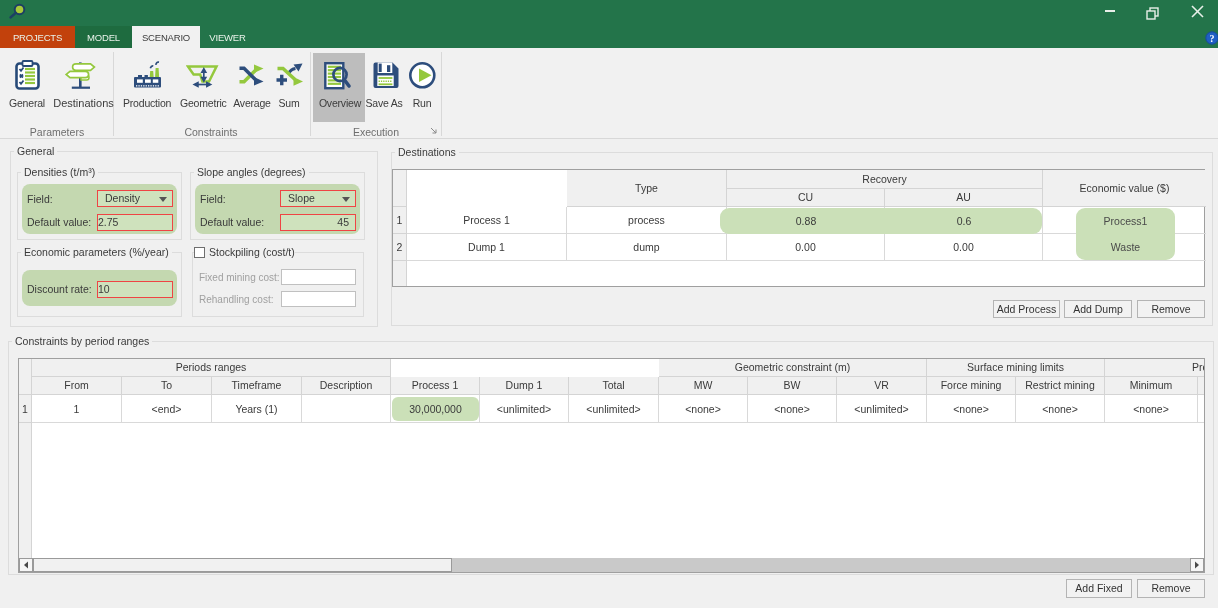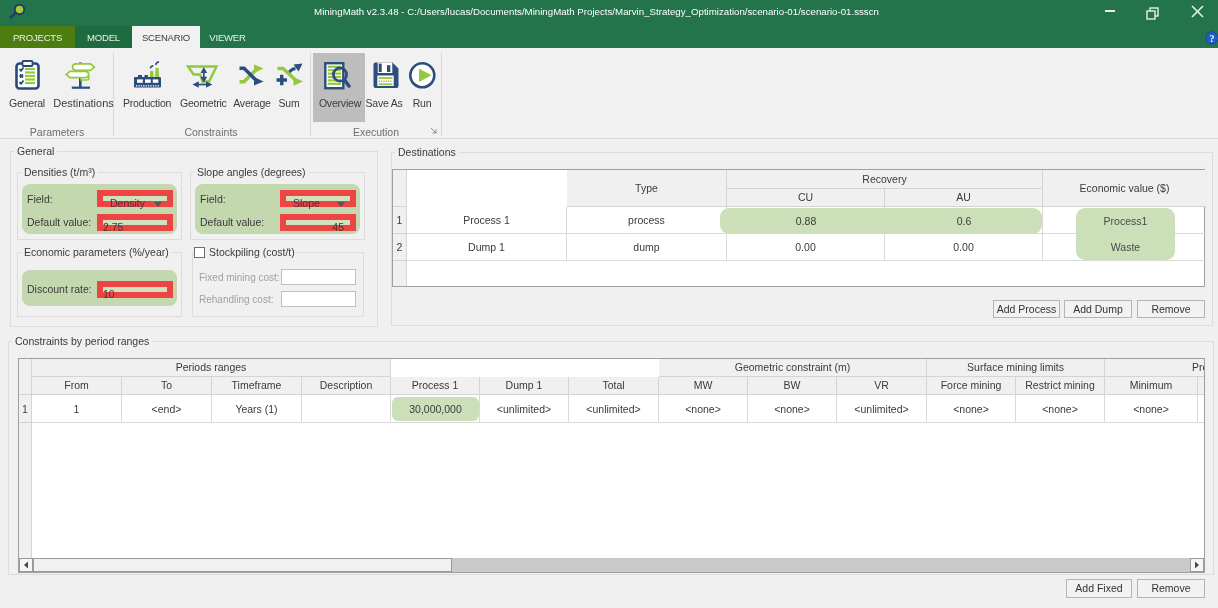--- a/index.html
+++ b/index.html
@@ -15,21 +15,21 @@
 
 #ribbon{position:absolute;left:0;top:48px;width:1218px;height:91px;background:#f1f1f1;border-bottom:1px solid #d8d8d8}
 .rsep{position:absolute;top:4px;width:1px;height:84px;background:#d8d8d8}
 .ricon{position:absolute;top:12px}
 .rlabel{position:absolute;top:49px;font-size:10.5px;letter-spacing:-0.2px;color:#3c3c3c;text-align:center;white-space:nowrap}
 .rgroup{position:absolute;top:78px;font-size:10.5px;color:#6e6e6e;text-align:center;white-space:nowrap}
 
 .gb{position:absolute;border:1px solid #dcdcdc}
 .gb>span{position:absolute;top:-7px;left:3px;background:#f0f0f0;padding:0 3px;font-size:10.5px;color:#3a3a3a;white-space:nowrap;line-height:13px}
 .sage{position:absolute;background:#c4d8b0;border-radius:8px}
-.sinput{position:absolute;background:#cfe2bd;border:6px solid #ef4444;font-size:10.5px;color:#3a3a3a}
+.sinput{position:absolute;background:#cfe2bd;border:1px solid #ef4444;font-size:10.5px;color:#3a3a3a}
 .flabel{position:absolute;font-size:10.5px;color:#3a3a3a;white-space:nowrap}
 .glabel{position:absolute;font-size:10.5px;color:#a0a0a0;white-space:nowrap}
 .winput{position:absolute;background:#fff;border:1px solid #c0c0c0}
 
 .btn{position:absolute;background:#f2f2f2;border:1px solid #b4b4b4;font-size:10.5px;color:#333;text-align:center}
 
 .tbl{position:absolute;background:#fff;border:1px solid #9f9f9f}
 .cell{position:absolute;font-size:10.5px;color:#3a3a3a;text-align:center;overflow:hidden;white-space:nowrap}
 .hcell{background:#f0f0f0;border-right:1px solid #d4d4d4;border-bottom:1px solid #d4d4d4}
 .dcell{border-right:1px solid #d9d9d9;border-bottom:1px solid #d9d9d9}
@@ -39,31 +39,30 @@
 .r1{top:36px;height:28px;line-height:28px}
 </style>
 </head>
 <body>
 <div id="app">
   <div id="titlebar">
     <svg class="abs" style="left:8px;top:3px" width="19" height="17" viewBox="0 0 19 17">
       <circle cx="11.5" cy="6.5" r="4.8" fill="#a9c93a" stroke="#1d3f63" stroke-width="2"></circle>
       <line x1="7.8" y1="9.8" x2="2.5" y2="14.5" stroke="#1d3f63" stroke-width="2.4" stroke-linecap="round"></line>
     </svg>
-    <div id="title-text">MiningMath v2.3.48 - C:/Users/lucas/Documents/MiningMath Projects/Marvin_Strategy_Optimization/scenario-01/scenario-01.ssscn</div>
     <svg class="abs" style="left:1100px;top:0" width="118" height="26" viewBox="0 0 118 26">
       <line x1="5" y1="11" x2="15" y2="11" stroke="#e8efe9" stroke-width="2"></line>
       <rect x="50" y="8" width="8" height="8" fill="none" stroke="#e8efe9" stroke-width="1.4"></rect>
       <rect x="47" y="11" width="8" height="8" fill="#23744a" stroke="#e8efe9" stroke-width="1.4"></rect>
       <line x1="92" y1="6" x2="103" y2="17" stroke="#e8efe9" stroke-width="1.6"></line>
       <line x1="103" y1="6" x2="92" y2="17" stroke="#e8efe9" stroke-width="1.6"></line>
     </svg>
   </div>
   <div id="tabstrip">
-    <div class="tab" style="left:0;width:75px;background:#4d7c0f">PROJECTS</div>
+    <div class="tab" style="left:0;width:75px;background:#c2410c">PROJECTS</div>
     <div class="tab" style="left:75px;width:57px;background:#1e6b3f">MODEL</div>
     <div class="tab" style="left:132px;width:68px;background:#f1f1f1;color:#3a3a3a">SCENARIO</div>
     <div class="tab" style="left:200px;width:55px">VIEWER</div>
   </div>
   <svg class="abs" style="left:1205px;top:31px" width="13px" height="14" viewBox="0 0 13 14">
     <circle cx="7" cy="7" r="6.2" fill="#1f5fc4" stroke="#174a9c" stroke-width="1"></circle>
     <text x="7" y="11" font-size="10" font-weight="bold" fill="#fff" text-anchor="middle" font-family="Liberation Serif,serif">?</text>
   </svg>
   <div id="ribbon">
     <div class="abs" style="left:313px;top:5px;width:52px;height:69px;background:#bdbdbd"></div>

